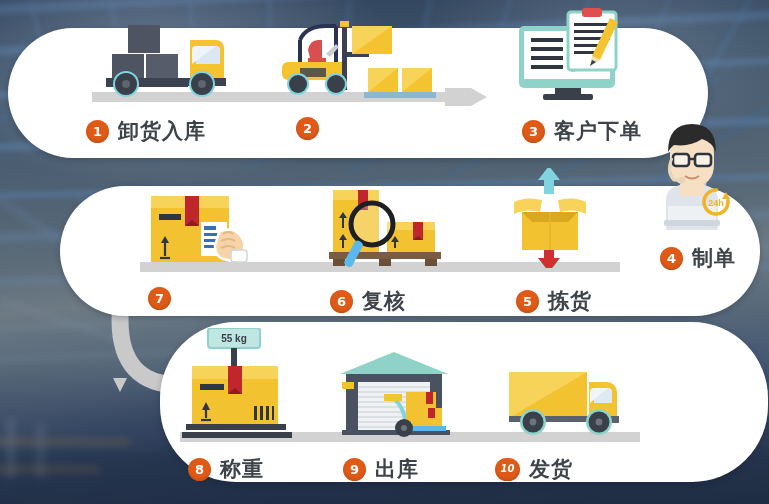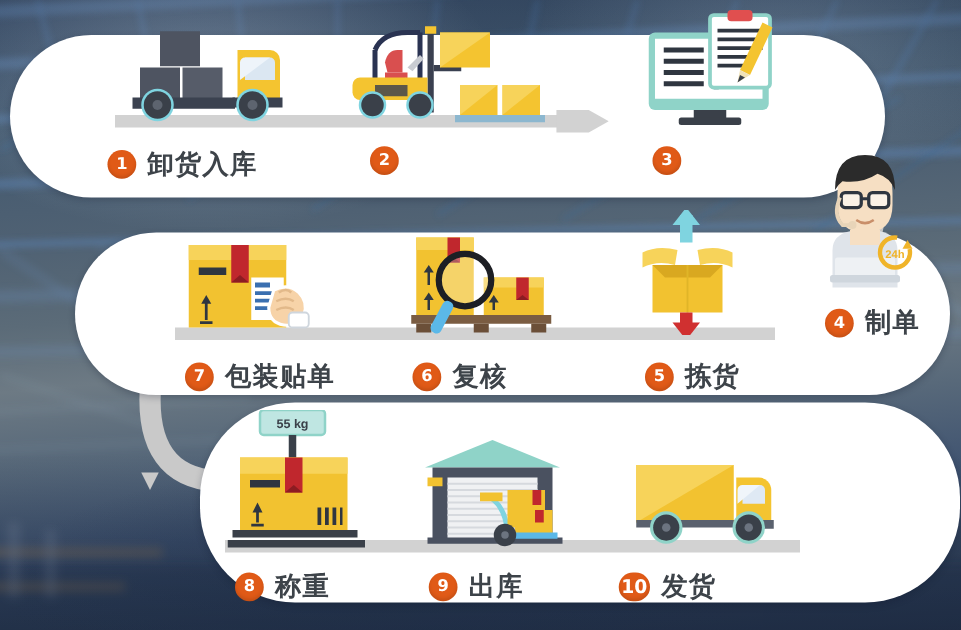--- a/index.html
+++ b/index.html
@@ -43,21 +43,21 @@
   .steprow{position:absolute;display:flex;align-items:center;}
   .step{display:flex;align-items:center;position:absolute;}
   .badge{
     width:23px;height:23px;border-radius:50%;
     background:#e05a17;color:#fff;
     font-size:13px;font-weight:bold;
     display:flex;align-items:center;justify-content:center;
     line-height:1;flex:none;
     box-shadow:inset 0 -2px 3px rgba(0,0,0,.12);
   }
-  .badge.wide{width:25px;height:23px;border-radius:12px;font-size:15px;}
+  .badge.wide{width:25px;height:23px;border-radius:12px;font-size:10px;font-style:italic;}
   .steplabel{
     margin-left:9px;font-size:21px;font-weight:bold;color:#3d4349;
     letter-spacing:1px;white-space:nowrap;
   }
 
   
   .ill{position:absolute;}
 
   
   .ground{position:absolute;background:#d2d2d2;}
@@ -234,20 +234,21 @@
   <div class="steprow">
     <div class="step" style="left:86px;top:117px;">
       <div class="badge">1</div>
       <div class="steplabel">卸货入库</div>
     </div>
     <div class="step" style="left:296px;top:117px;">
       <div class="badge">2</div>
     </div>
     <div class="step" style="left:522px;top:117px;">
       <div class="badge">3</div>
+      <div class="steplabel">客户下单</div>
     </div>
   </div>
 
   <svg class="ill" style="left:652px;top:118px;" width="80" height="118" viewBox="0 0 80 118">
     <path d="M18 36 q0 -26 22 -26 q22 0 22 26 v10 q0 22 -22 22 q-22 0 -22 -22 z" fill="#f6dfc3"></path>
     <path d="M16 34 q0 -28 24 -28 q24 0 24 28 q-4 -10 -14 -13 q-12 8 -28 6 q-4 3 -6 7 z" fill="#2b2b2b"></path>
     <rect x="21" y="36" width="16" height="12" rx="3" fill="#fff" fill-opacity=".6" stroke="#2f3640" stroke-width="2.6"></rect>
     <rect x="43" y="36" width="16" height="12" rx="3" fill="#fff" fill-opacity=".6" stroke="#2f3640" stroke-width="2.6"></rect>
     <line x1="37" y1="41" x2="43" y2="41" stroke="#2f3640" stroke-width="2.4"></line>
     <path d="M33 58 q7 5 14 0" stroke="#c98f6a" stroke-width="2" fill="none"></path>
@@ -338,21 +339,20 @@
     <path d="M50 44 v38" stroke="#e0b528" stroke-width="1.5"></path>
     <g>
       <rect x="44" y="82" width="10" height="14" fill="#d03030"></rect>
       <polygon points="49,104 38,90 60,90" fill="#d03030"></polygon>
     </g>
   </svg>
 
   <div class="steprow">
     <div class="step" style="left:148px;top:287px;">
       <div class="badge">7</div>
-      <div class="steplabel">包装贴单</div>
     </div>
     <div class="step" style="left:330px;top:287px;">
       <div class="badge">6</div>
       <div class="steplabel">复核</div>
     </div>
     <div class="step" style="left:516px;top:287px;">
       <div class="badge">5</div>
       <div class="steplabel">拣货</div>
     </div>
   </div>

